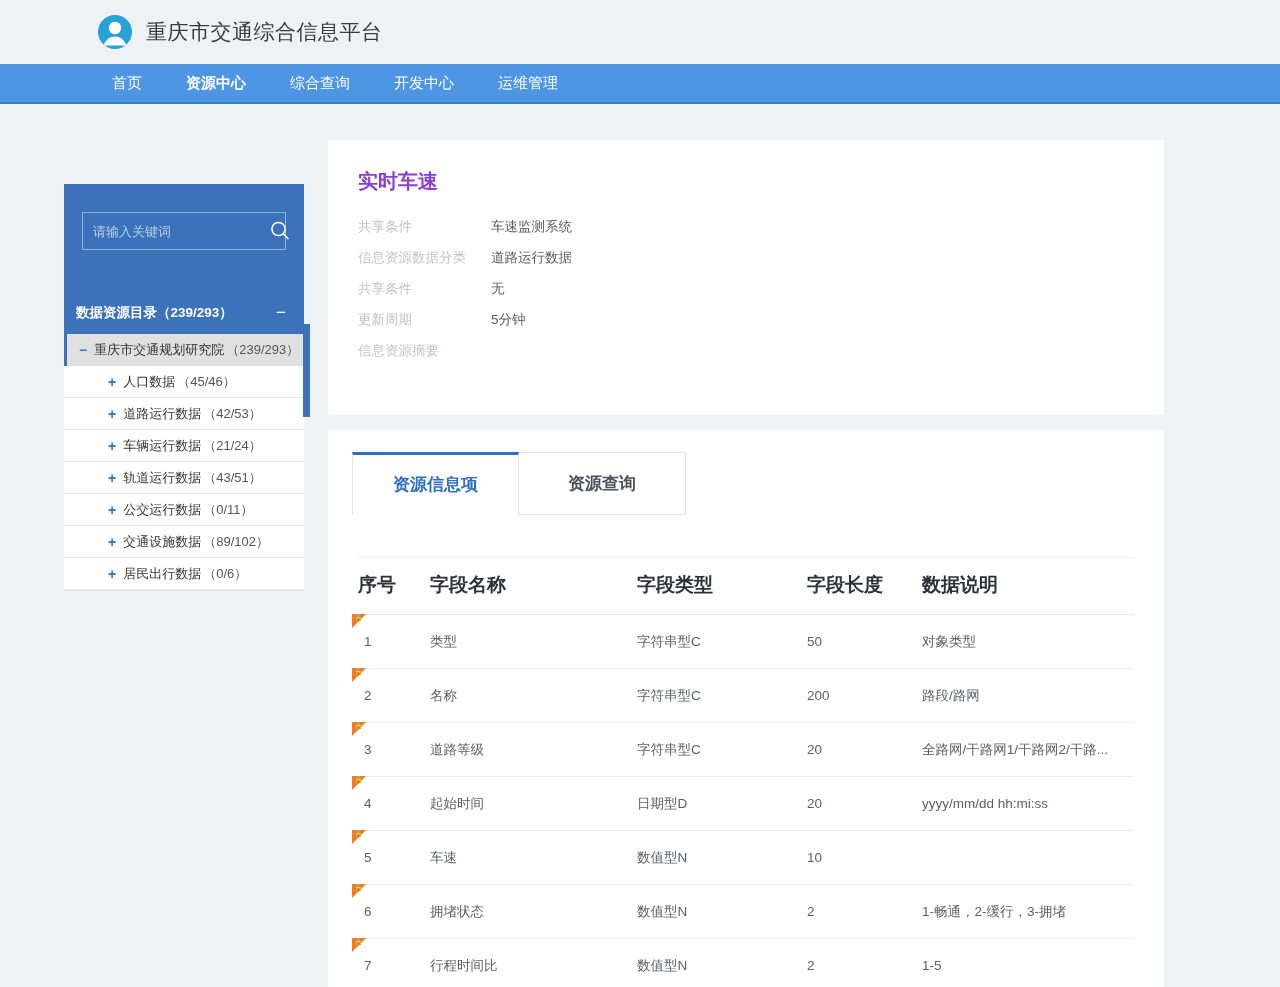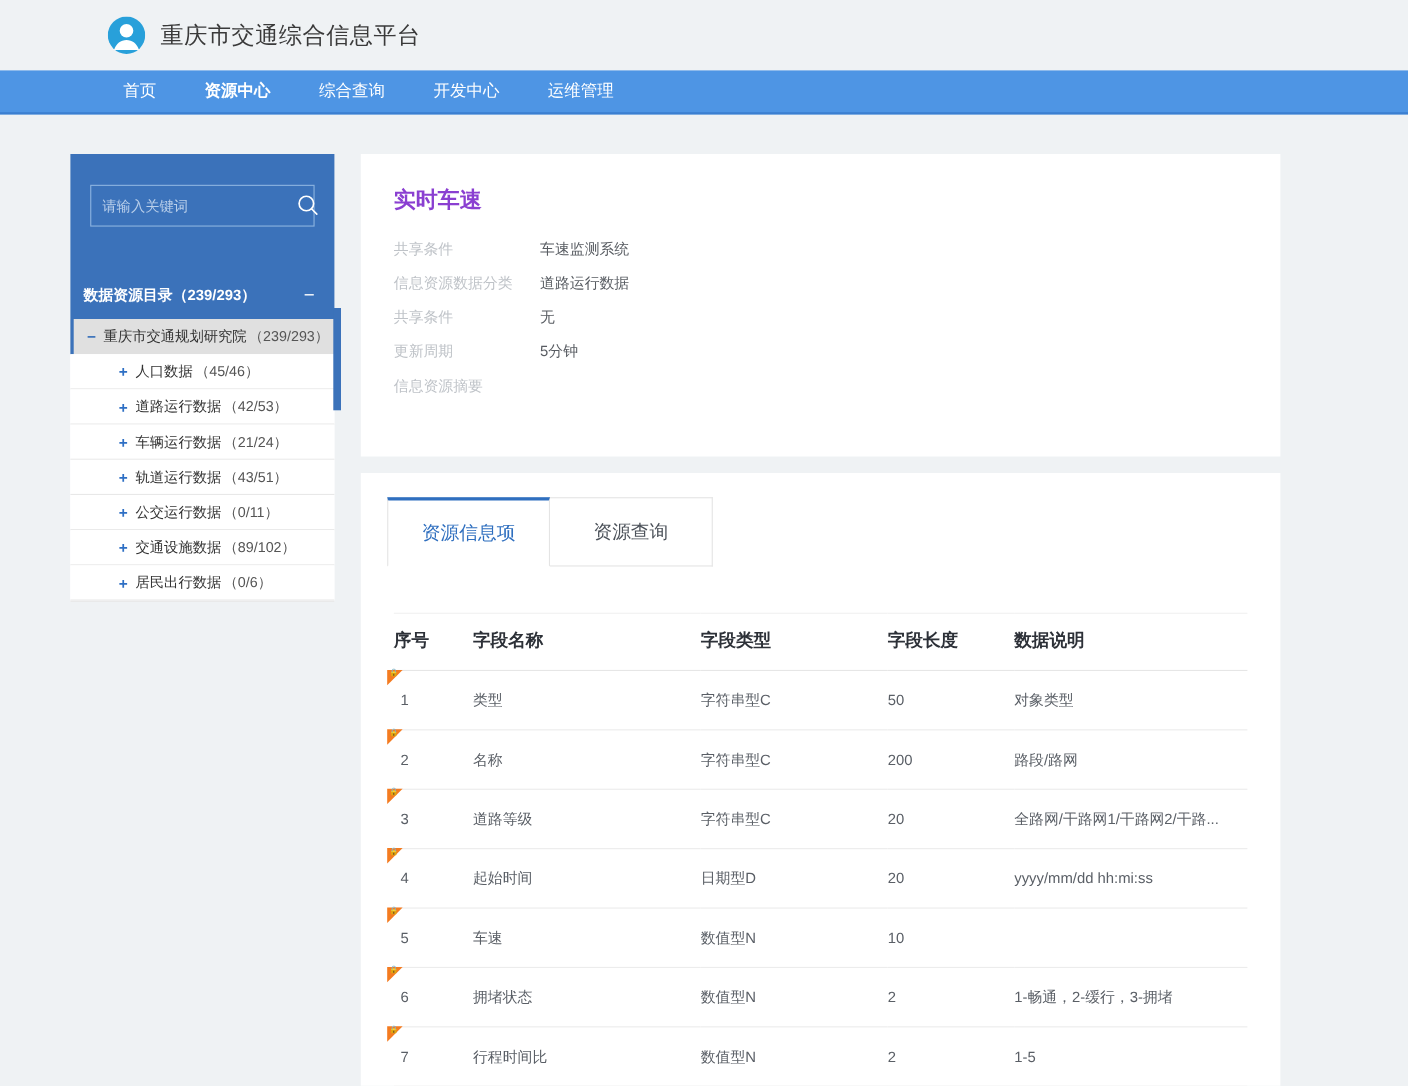--- a/index.html
+++ b/index.html
@@ -51,20 +51,21 @@
     padding: 36px 0 0 64px;
   }
 
   
   .sidebar { width: 240px; flex: 0 0 240px; position: relative; }
   .sidebar-top {
     background: #3b72ba;
     height: 150px;
     padding: 28px 18px 0 18px;
     position: relative;
+    margin-top: 44px;
   }
   .search-box {
     height: 38px;
     border: 1px solid #8db4e0;
     display: flex;
     align-items: center;
     padding: 0 8px 0 10px;
     background: transparent;
   }
   .search-input {
@@ -149,48 +150,48 @@
     font-weight: bold;
     margin-bottom: 16px;
   }
   .info-row { display: flex; align-items: center; height: 31px; font-size: 13.5px; }
   .info-label { width: 133px; flex: 0 0 133px; color: #bfc3c8; }
   .info-value { color: #585c62; }
 
   .tab-panel { background: #ffffff; margin-top: 15px; padding: 22px 0 0 0; min-height: 551px; }
   .tab-bar { display: flex; padding-left: 24px; }
   .tab {
-    width: 148px;
+    width: 167px;
     height: 63px;
     border: 1px solid #e4e4e4;
     border-left: none;
     background: #ffffff;
     display: flex;
     align-items: center;
     justify-content: center;
     font-size: 17px;
-    font-weight: normal;
+    font-weight: bold;
     color: #4b5159;
     cursor: pointer;
   }
   .tab:first-child { border-left: 1px solid #e4e4e4; }
   .tab.active {
     color: #2f6fbf;
     border-top: 3px solid #2f6fbf;
     border-bottom: 1px solid #ffffff;
     position: relative;
     z-index: 2;
   }
 
   
   .table-wrap { padding: 0 30px 0 30px; margin-top: 42px; }
   table { width: 100%; border-collapse: collapse; }
   thead th {
     text-align: left;
-    font-size: 16px;
+    font-size: 19px;
     font-weight: bold;
     color: #2d3138;
     padding: 0 0 16px 0;
     border-bottom: 1px solid #e6e6e6;
     border-top: 1px solid #f0f0f0;
     padding-top: 14px;
   }
   tbody td {
     font-size: 13.5px;
     color: #5a5f66;

